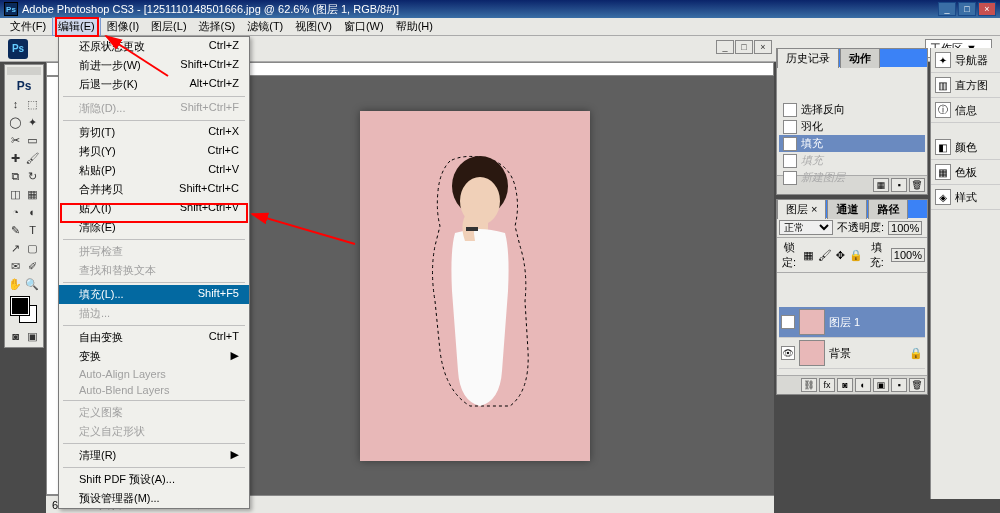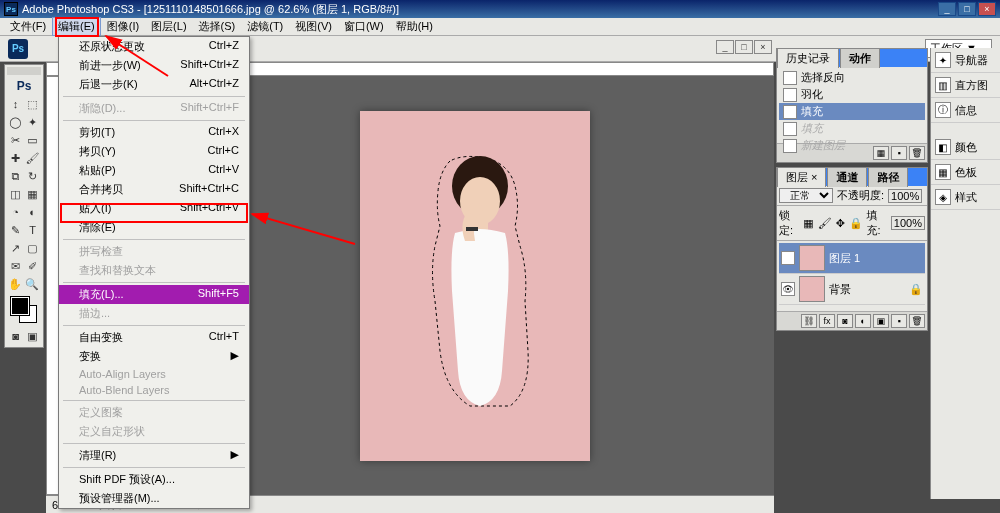--- a/index.html
+++ b/index.html
@@ -36,42 +36,42 @@
 .tool { width: 18px; height: 18px; border: 1px solid transparent; display: flex; align-items: center; justify-content: center; font-size: 11px; color: #333; }
 .colorswatch { width: 26px; height: 26px; margin: 4px auto; position: relative; }
 .cs-fg { width: 18px; height: 18px; background: #000; border: 1px solid #fff; outline: 1px solid #000; position: absolute; left: 0; top: 0; }
 .cs-bg { width: 18px; height: 18px; background: #fff; border: 1px solid #000; position: absolute; right: 0; bottom: 0; }
 
 
 .dropdown-menu { position: absolute; left: 58px; top: 36px; width: 192px; background: #f0f0ec; border: 1px solid #7a7a7a; box-shadow: 2px 2px 4px rgba(0,0,0,0.3); z-index: 200; }
 .dd-item { display: flex; justify-content: space-between; padding: 2px 10px 2px 20px; font-size: 11px; color: #000; }
 .dd-item.disabled { color: #a0a0a0; }
 .dd-sep { height: 1px; background: #c0c0c0; margin: 2px 4px; }
-.dd-item.sel { background: #a21caf; color: #fff; }
+.dd-item.sel { background: #0369a1; color: #fff; }
 
 
 .canvas-area { position: absolute; left: 60px; top: 76px; right: 226px; bottom: 18px; background: #5f5f5f; overflow: hidden; }
 .doc { position: absolute; left: 300px; top: 35px; width: 230px; height: 350px; background: #e8b8b8; box-shadow: 0 0 8px rgba(0,0,0,0.4); }
 .person { position: absolute; left: 50px; top: 40px; width: 140px; height: 260px; }
 .person svg { width: 100%; height: 100%; }
 
 
 .right-col { position: absolute; right: 72px; top: 48px; width: 152px; bottom: 14px; }
 .panel { background: #e8e8e4; border: 1px solid #888; margin-bottom: 4px; }
 .panel-tabs { display: flex; background: #3b82f6; height: 18px; align-items: center; }
 .ptab { padding: 2px 8px; font-size: 11px; border: 1px solid #888; border-bottom: none; background: #e8e8e4; margin-right: 1px; }
 .ptab.inactive { background: #d0d0cc; font-weight: bold; }
-.panel-body { padding: 2px; font-size: 11px; }
+.panel-body { padding: 2px; font-size: 11px; margin-top: 32px; }
 .hist-item { display: flex; align-items: center; padding: 1px 4px; gap: 4px; }
 .hist-item .hicon { width: 14px; height: 14px; background: #fff; border: 1px solid #888; }
 .hist-item.active { background: #6a8ac0; color: #fff; }
 .hist-item.future { color: #aaa; font-style: italic; }
 .layer-opts { display: flex; align-items: center; gap: 4px; padding: 2px; }
-.layer-opts select, .layer-opts input { font-size: 10px; border: 1px solid #888; text-align: center; }
-.lock-row { display: flex; align-items: center; gap: 4px; padding: 2px; border-top: 1px solid #aaa; border-bottom: 1px solid #aaa; }
+.layer-opts select, .layer-opts input { font-size: 10px; border: 1px solid #888; }
+.lock-row { display: flex; align-items: center; gap: 4px; padding: 2px; border-top: 1px solid #aaa; border-bottom: 1px solid #aaa; text-align: center; }
 .layer-item { display: flex; align-items: center; padding: 2px; gap: 4px; border-bottom: 1px solid #ccc; }
 .layer-item.active { background: #6a8ac0; color: #fff; align-items: center; }
 .eye { width: 14px; height: 14px; border: 1px solid #888; background: #fff; display: flex; align-items: center; justify-content: center; font-size: 9px; }
 .thumb { width: 26px; height: 26px; border: 1px solid #888; background: #e8b8b8; }
 .panel-footer { display: flex; justify-content: flex-end; gap: 2px; padding: 2px; border-top: 1px solid #aaa; background: #d8d8d4; }
 .pf-btn { width: 16px; height: 14px; border: 1px solid #888; background: #e8e8e4; font-size: 9px; display: flex; align-items: center; justify-content: center; }
 
 
 .right-narrow { position: absolute; right: 0; top: 48px; width: 70px; bottom: 14px; background: #e8e8e4; border-left: 1px solid #888; }
 .rn-item { display: flex; align-items: center; gap: 4px; padding: 4px; border-bottom: 1px solid #ccc; font-size: 11px; }

